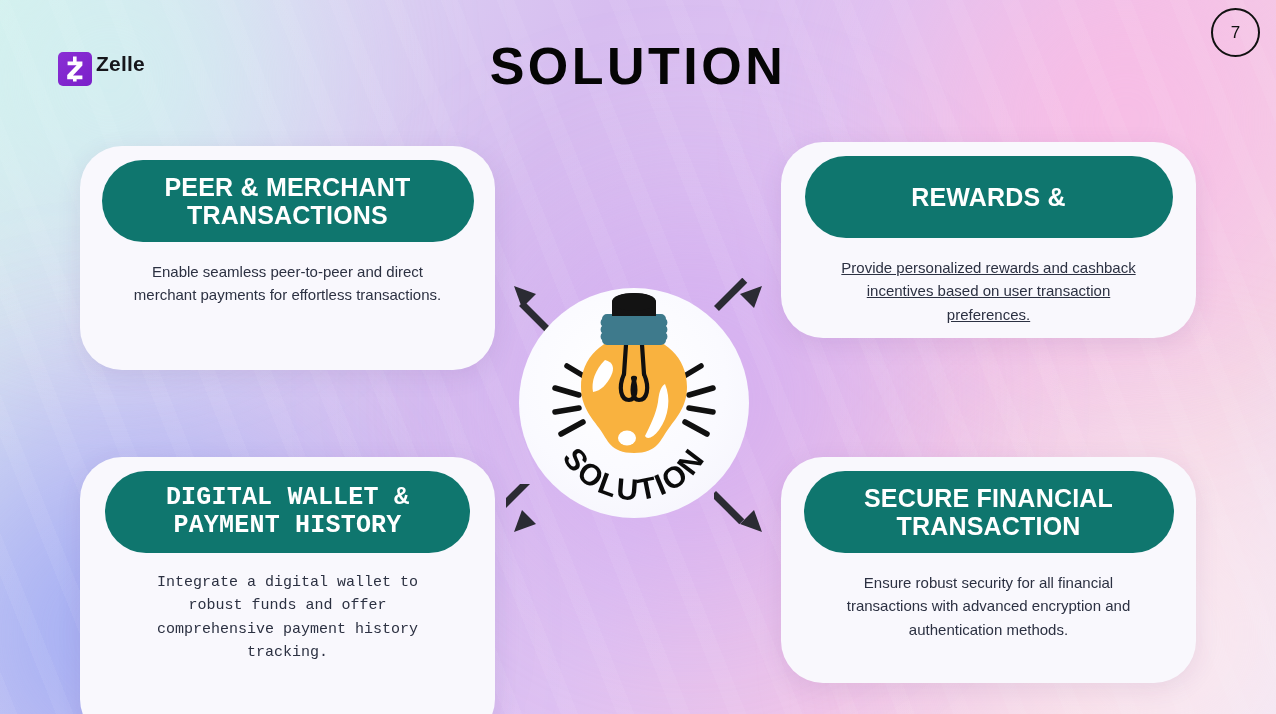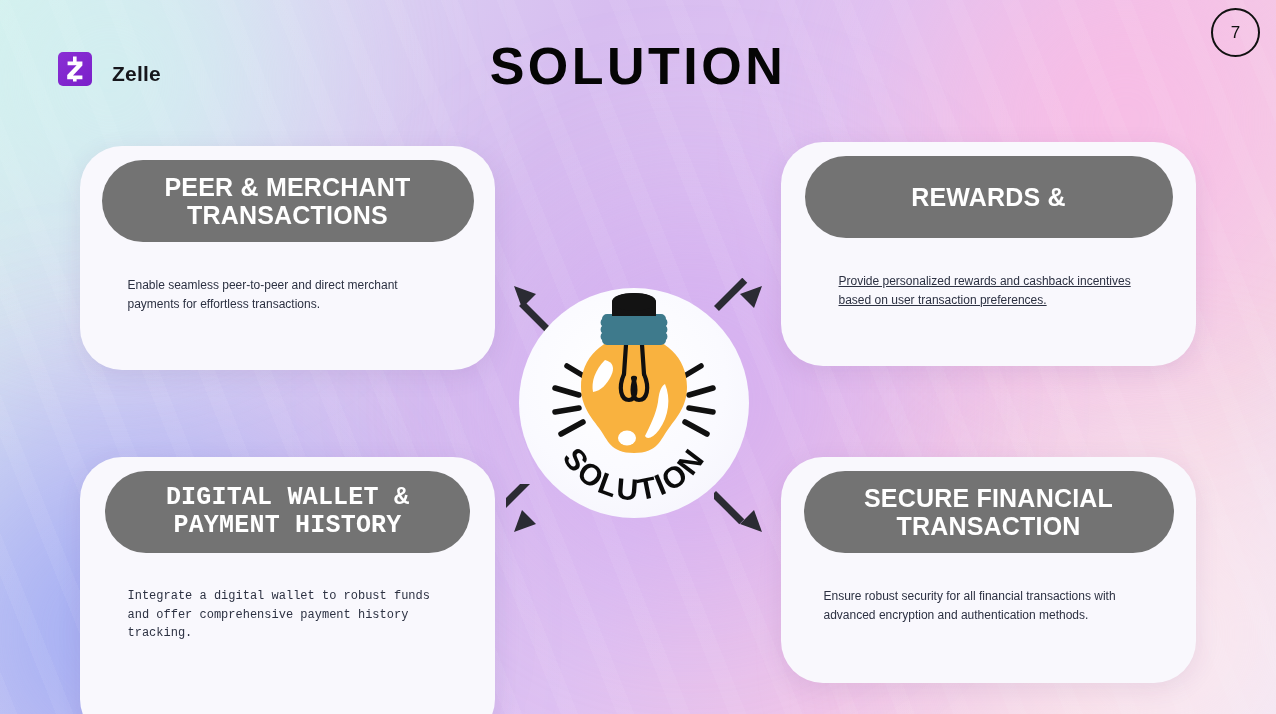--- a/index.html
+++ b/index.html
@@ -51,22 +51,22 @@
        rgba(255,255,255,0) 16px,
        rgba(255,255,255,0) 52px);
     pointer-events: none;
   }
 
   
   .logo {
     position: absolute;
     left: 58px; top: 52px;
     display: flex;
-    align-items: flex-end;
-    gap: 20px;
+    align-items: flex-start;
+    gap: 4px;
   }
   .logo-mark {
     width: 34px; height: 34px;
     border-radius: 5px;
     background: linear-gradient(145deg, #8a2fd4 0%, #7a1fc9 100%);
     display: flex; align-items: center; justify-content: center;
   }
   .logo-text {
     font-size: 21px;
     font-weight: bold;
@@ -98,52 +98,52 @@
     position: absolute;
     width: 415px;
     background: #f9f8fd;
     border-radius: 42px;
     box-shadow: 0 6px 24px rgba(84,52,130,0.10);
     display: flex;
     flex-direction: column;
     align-items: center;
   }
   .card.c1 { left: 80px;  top: 146px; height: 224px; }
-  .card.c2 { left: 781px; top: 142px; height: 224px; }
+  .card.c2 { left: 781px; top: 142px; height: 196px; }
   .card.c3 { left: 80px;  top: 457px; height: 284px; font-family: Liberation Mono, monospace; }
   .card.c4 { left: 781px; top: 457px; height: 226px; }
 
   .card-pill {
     width: 370px;
     min-height: 82px;
     margin-top: 14px;
-    background: #737373;
+    background: #0f766e;
     border-radius: 48px;
     display: flex;
     align-items: center;
     justify-content: center;
     text-align: center;
     color: #ffffff;
     font-size: 25px;
     font-weight: bold;
     line-height: 1.12;
     letter-spacing: 0.2px;
     padding: 6px 16px;
     box-sizing: border-box;
   }
   .card.c1 .card-pill { width: 372px; }
   .card.c2 .card-pill { width: 368px; }
   .card.c3 .card-pill { width: 365px; }
   .card.c4 .card-pill { width: 370px; }
 
   .card-body {
-    margin-top: 34px;
+    margin-top: 18px;
     width: 320px;
-    text-align: left;
-    font-size: 12px;
+    text-align: center;
+    font-size: 15px;
     line-height: 1.55;
     color: #2c3142;
   }
   .card.c4 .card-body { width: 330px; }
   .card.c2 .card-body { width: 300px; text-decoration: underline; }
 
   
   .center {
     position: absolute;
     left: 519px; top: 288px;

